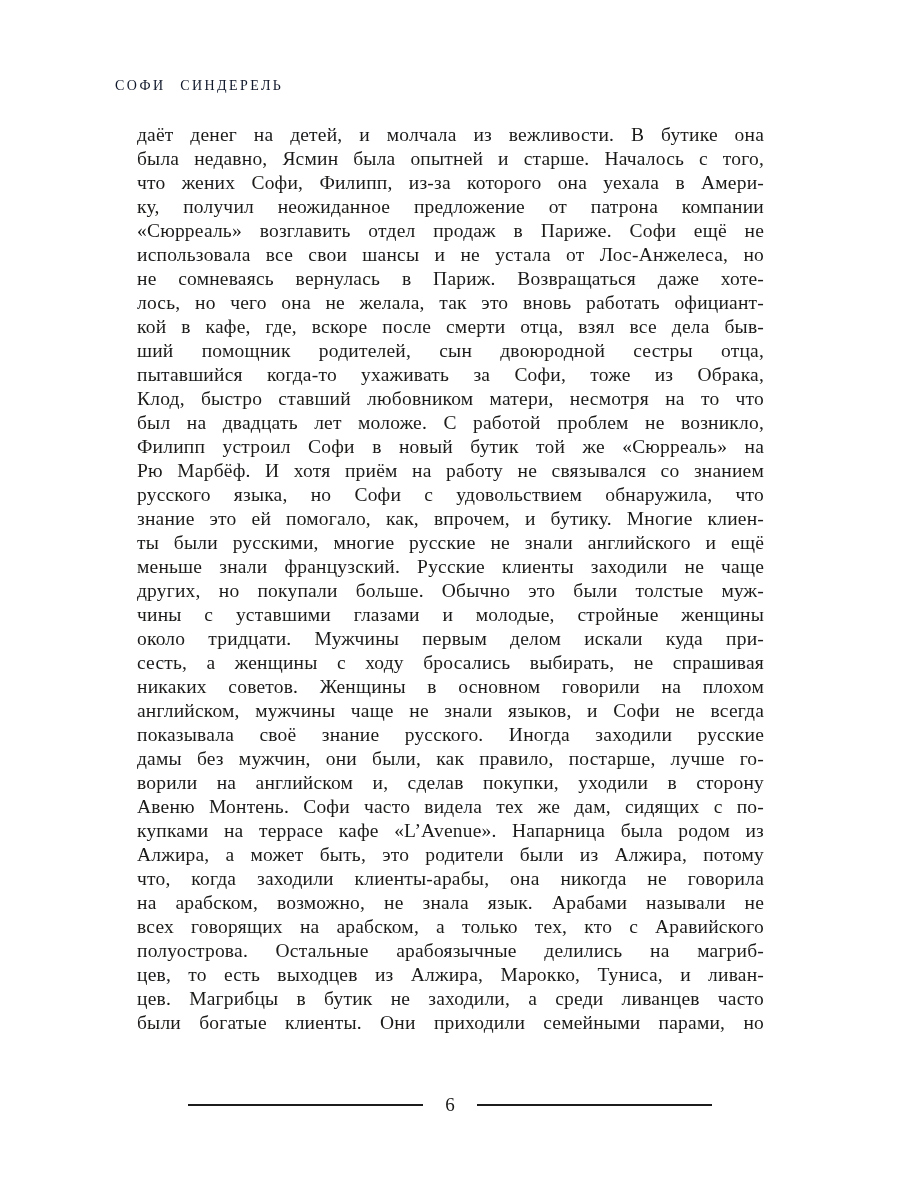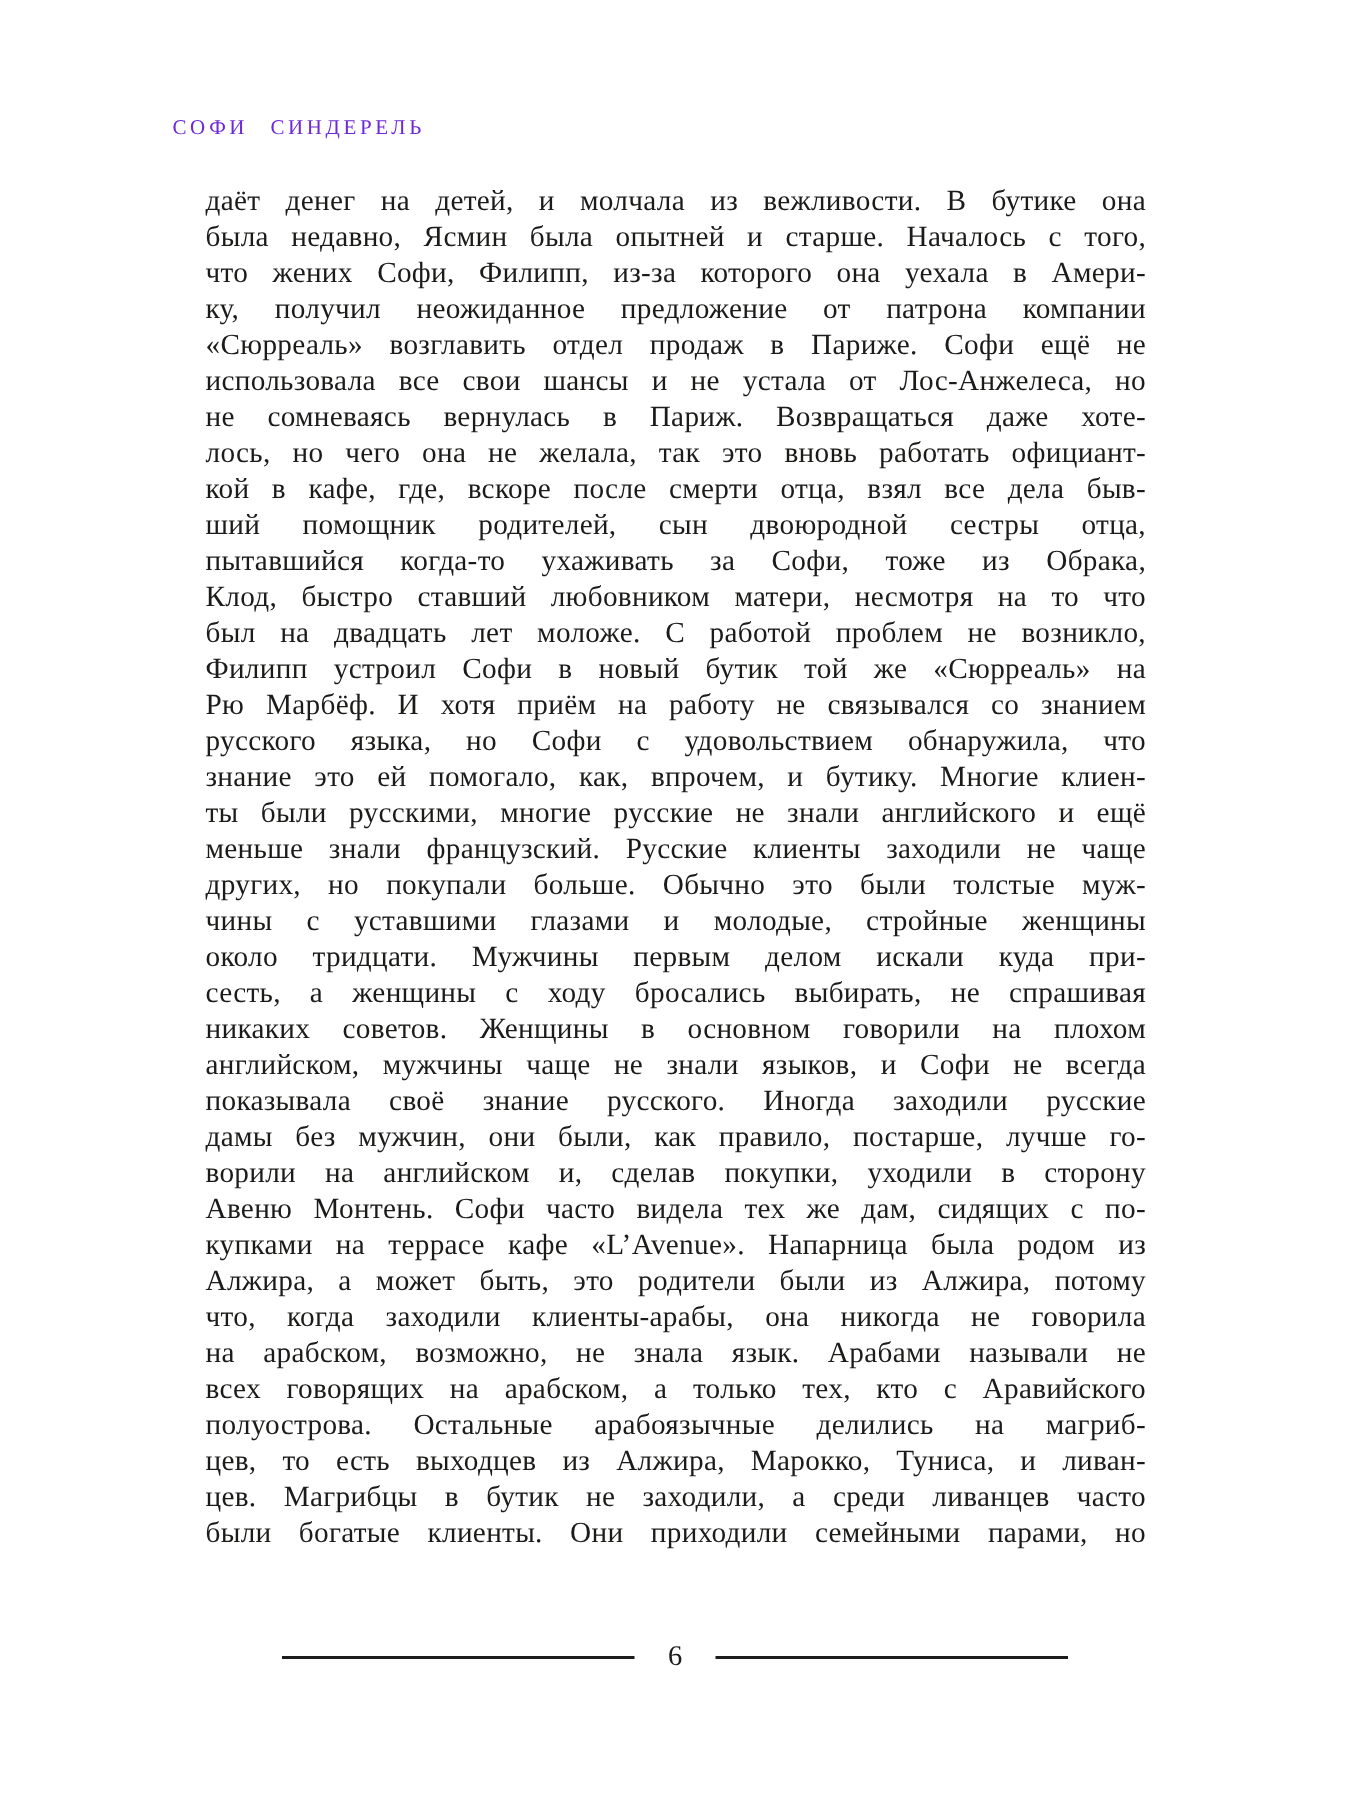--- a/index.html
+++ b/index.html
@@ -15,21 +15,21 @@
     font-family: "Liberation Serif", serif;
     overflow: hidden;
   }
   .running-header {
     position: absolute;
     left: 115px;
     top: 78px;
     font-size: 14px;
     letter-spacing: 2.4px;
     word-spacing: 9px;
-    color: #6d28d9;
+    color: #0f172a;
     font-family: "Liberation Serif", serif;
   }
   .body-text {
     position: absolute;
     left: 137px;
     top: 123px;
     width: 627px;
     font-size: 19.5px;
     line-height: 24px;
     letter-spacing: 0.2px;

